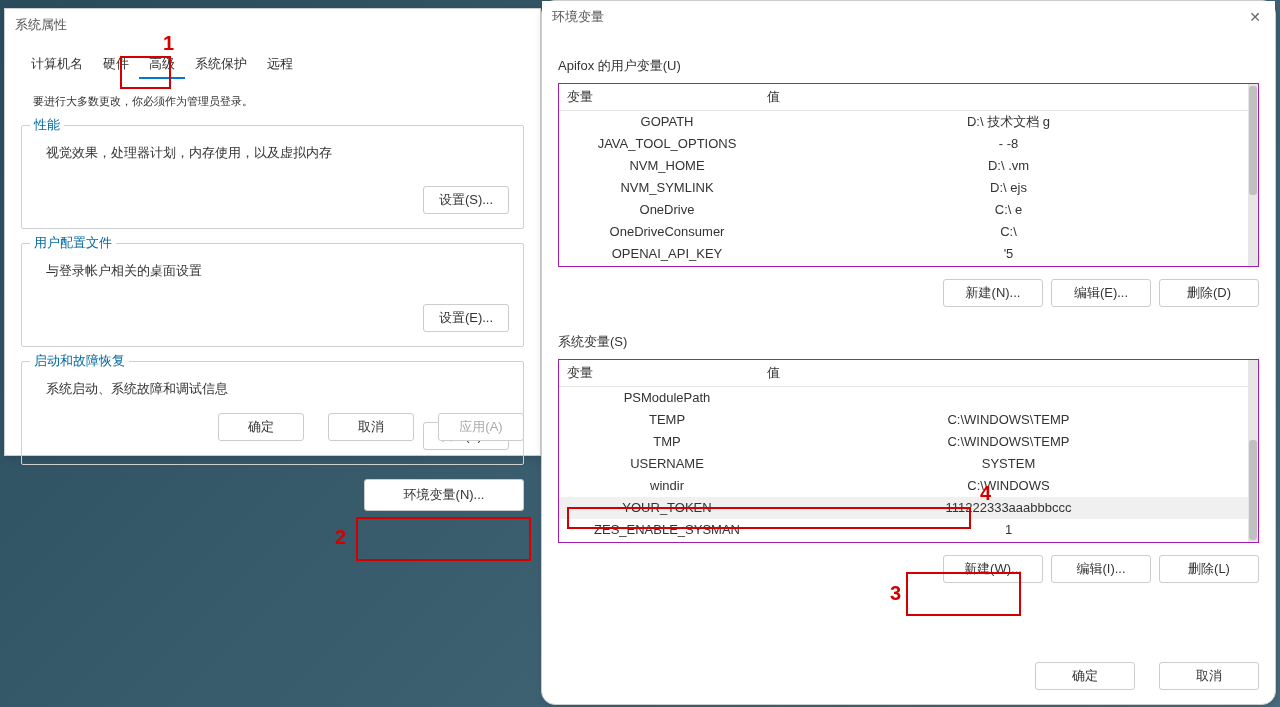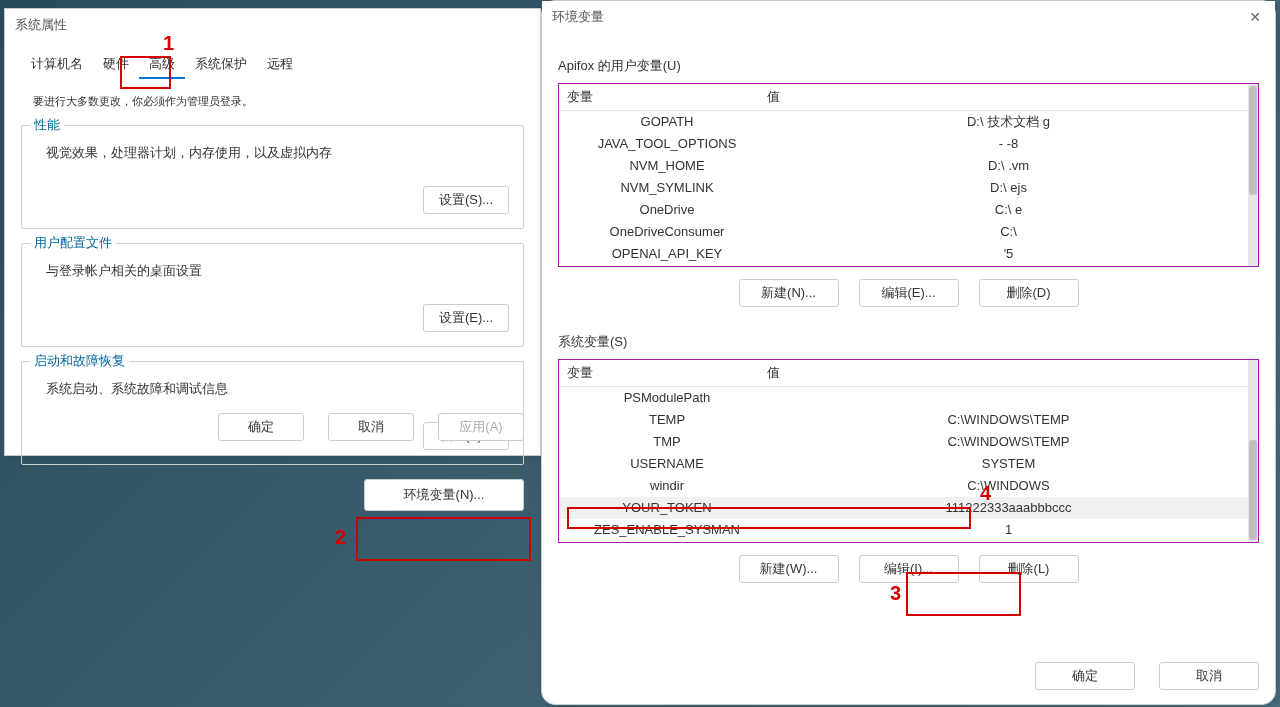--- a/index.html
+++ b/index.html
@@ -185,22 +185,22 @@
     .listrow {
       display: flex;
       padding: 2px 8px;
       line-height: 18px;
     }
     .listrow.selected {
       background: #f0f0f0;
     }
     .btn-row-right {
       display: flex;
-      justify-content: center;
-      gap: 20px;
+      justify-content: flex-end;
+      gap: 8px;
       margin-top: 12px;
       margin-bottom: 26px;
     }
     .scrollbar-v {
       position: absolute;
       right: 0;
       top: 0;
       bottom: 0;
       width: 10px;
       background: #e6e6e6;

